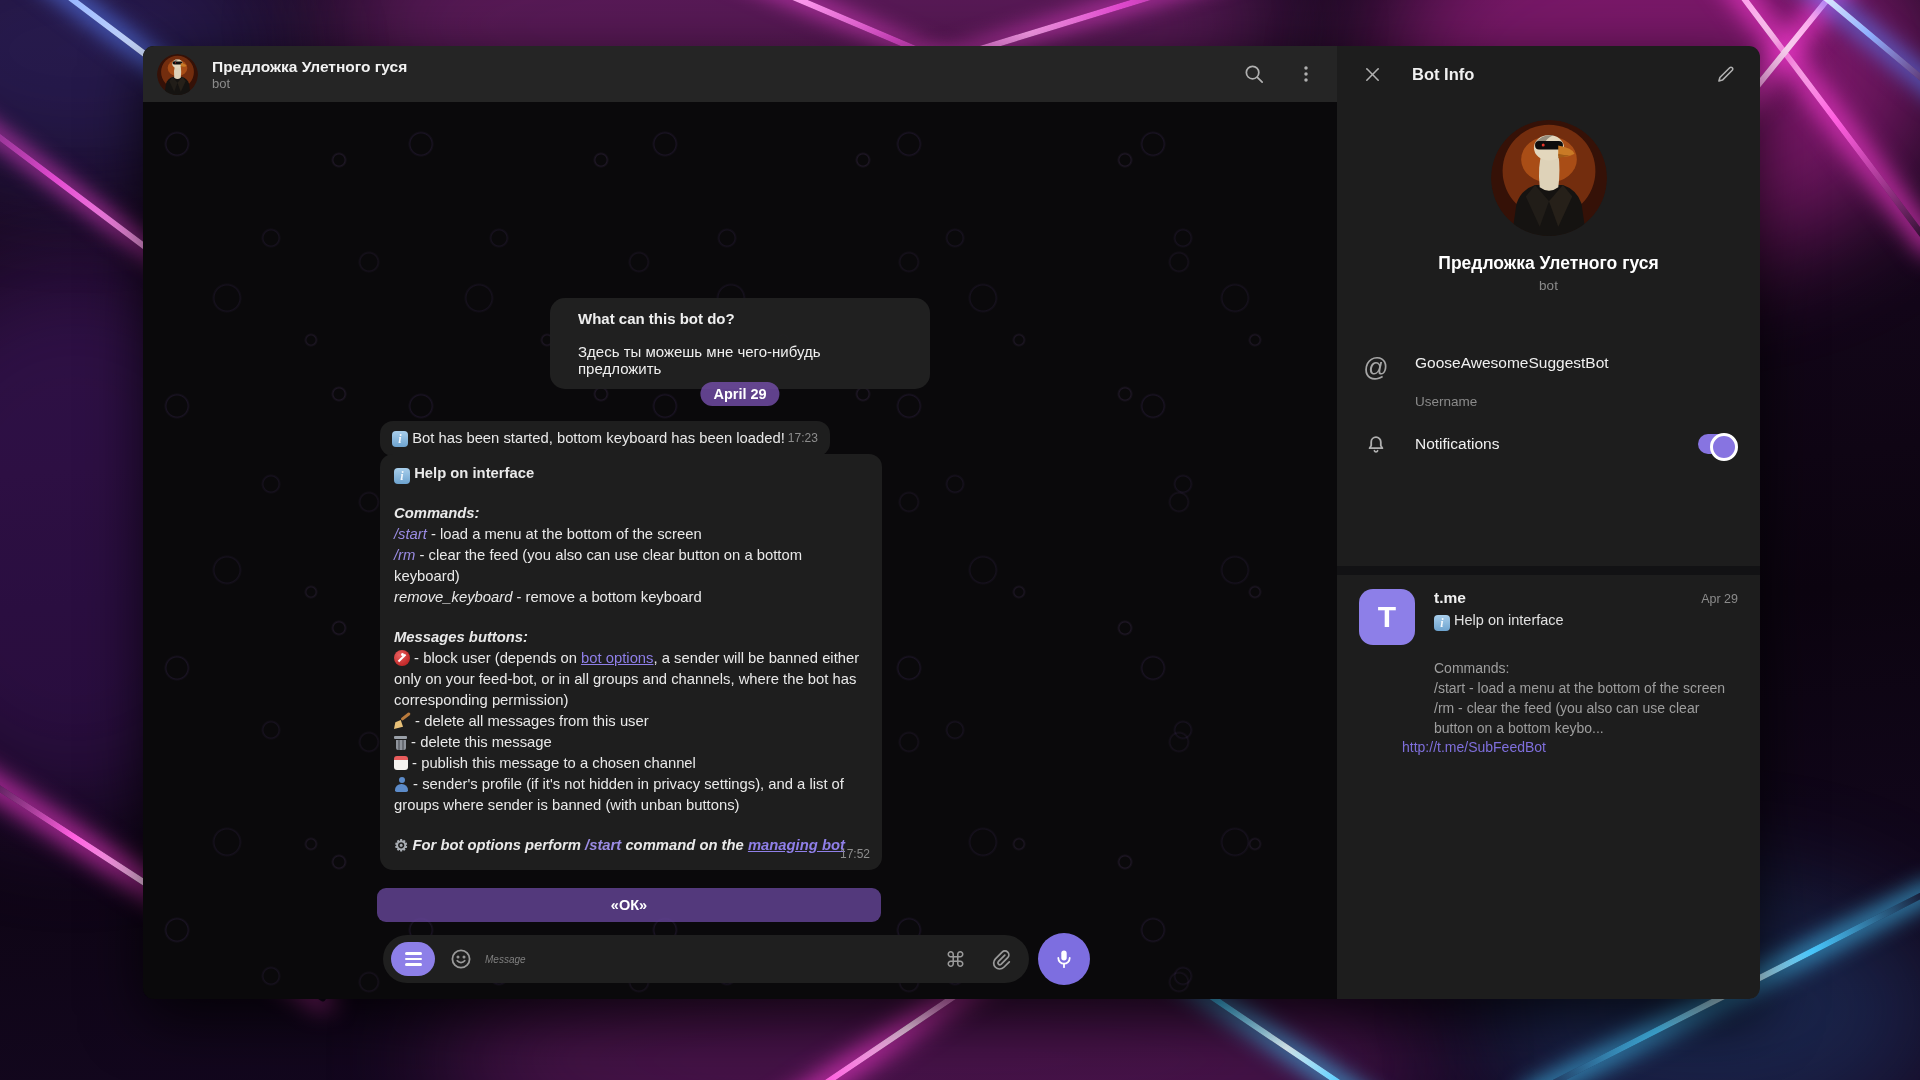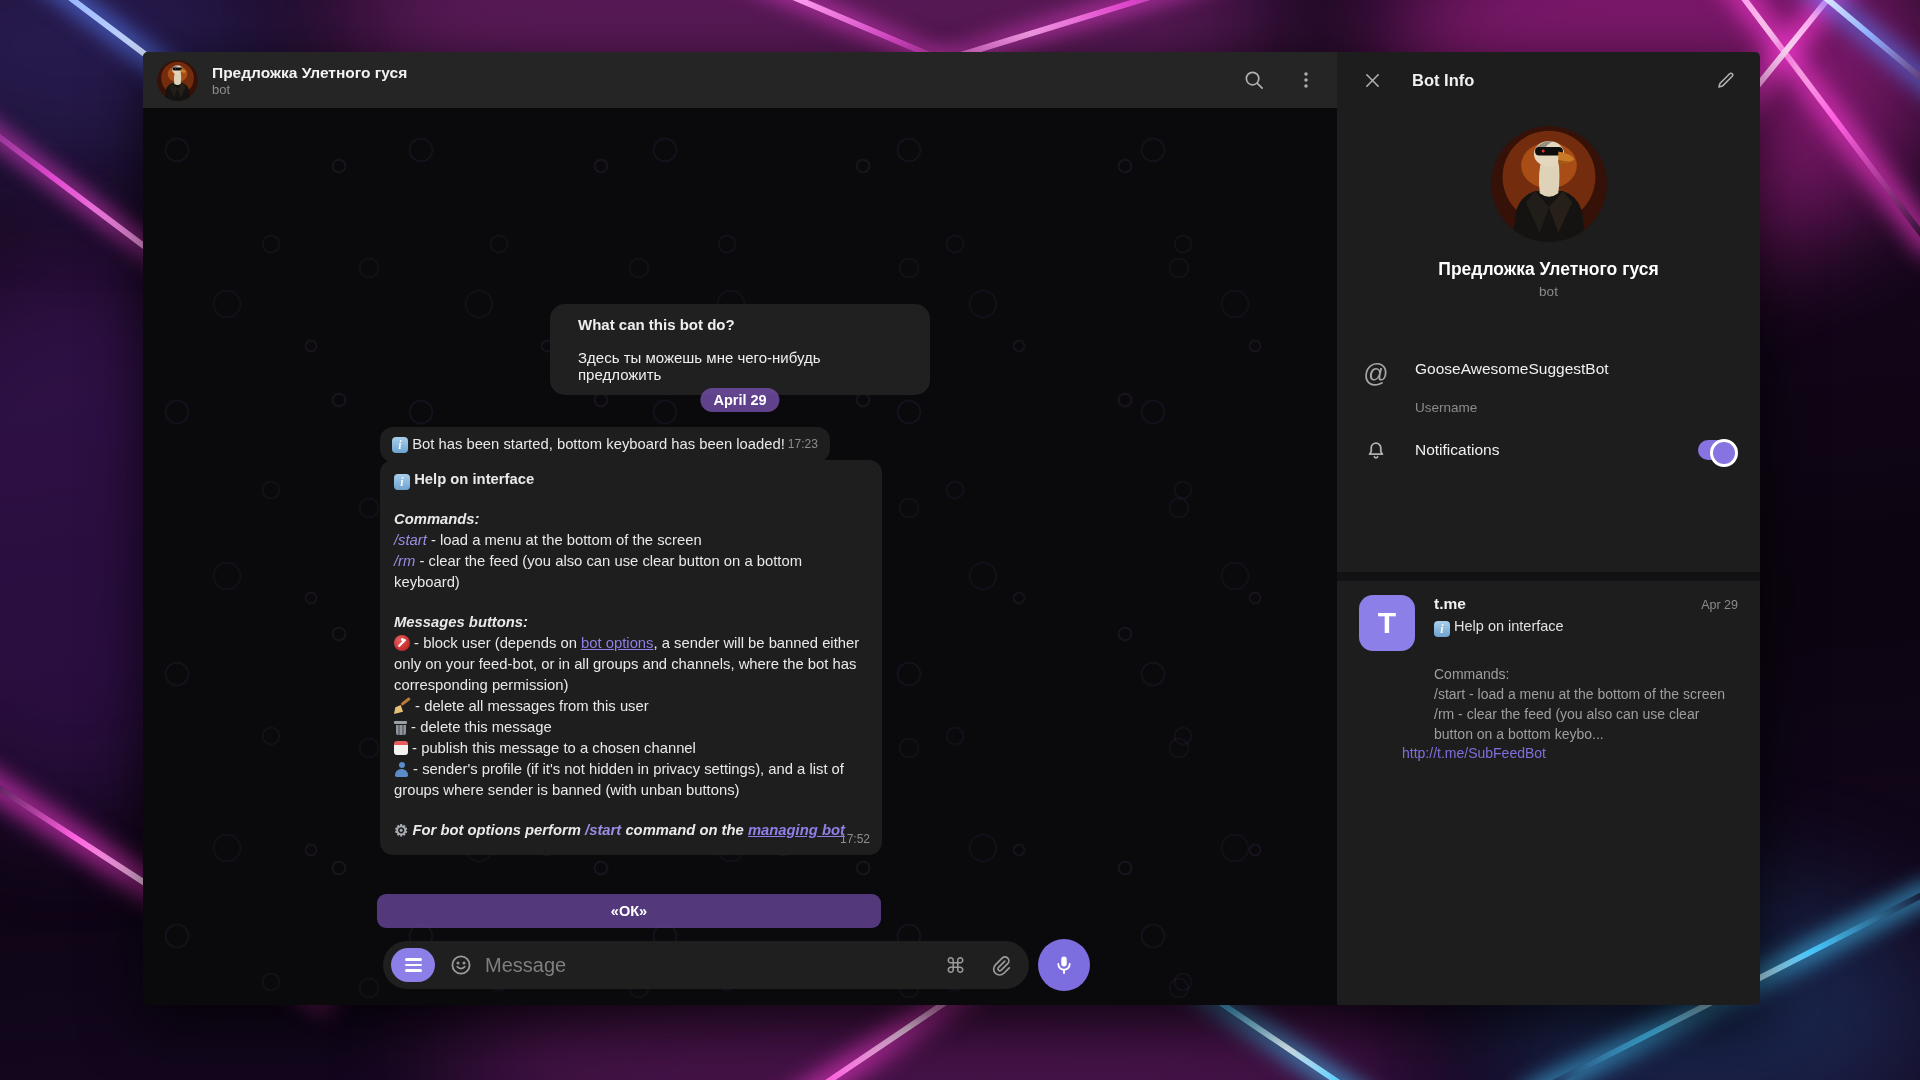--- a/index.html
+++ b/index.html
@@ -26,22 +26,22 @@
   .beam4  { width:720px; left:400px;  top:-20px; transform:rotate(23deg); }
   .beam5  { width:620px; left:690px;  top:40px;  transform:rotate(-17deg); }
   .beam6  { width:540px; left:1500px; top:30px;  transform:rotate(53deg); }
   .beam7  { width:540px; left:1510px; top:55px;  transform:rotate(-51deg); }
   .beam8  { width:320px; left:1660px; top:-10px; transform:rotate(40deg); }
   .beam9  { width:440px; left:680px;  top:1030px; transform:rotate(-34deg); }
   .beam10 { width:400px; left:1080px; top:1040px; transform:rotate(34deg); }
   .beam11 { width:460px; left:1500px; top:990px;  transform:rotate(-27deg); }
 
   
-  .app { position:absolute; left:143px; top:52px; width:1617px; height:953px; display:flex;
-    border-radius:5px; overflow:hidden; box-shadow:0 18px 60px rgba(0,0,0,.75); }
+  .app { position:absolute; left:143px; top:46px; width:1617px; height:953px; display:flex;
+    border-radius:11px; overflow:hidden; box-shadow:0 18px 60px rgba(0,0,0,.75); }
 
   
   .chat { position:relative; width:1194px; height:100%; background:#0a090b; }
   .chat-header { position:relative; z-index:5; height:56px; background:#252525; display:flex; align-items:center; padding:0 18px 0 14px; }
   .goose { border-radius:50%; overflow:hidden; flex:none; }
   .goose svg { display:block; width:100%; height:100%; }
   .hdr-avatar { width:41px; height:41px; cursor:pointer; }
   .hdr-text { margin-left:14px; min-width:0; }
   .hdr-title { font-size:15.5px; font-weight:bold; color:#f2f2f2; line-height:19px; }
   .hdr-sub { font-size:13px; color:#8b8b8b; line-height:16px; }
@@ -105,21 +105,21 @@
   .kb-ok { position:absolute; left:234px; top:786px; width:504px; height:34px; border-radius:9px;
     background:rgba(104,70,156,.78); color:#fff; font-weight:bold; font-size:14.5px;
     display:flex; align-items:center; justify-content:center; cursor:pointer; }
 
   .composer { position:absolute; left:240px; top:833px; width:646px; height:48px; border-radius:24px;
     background:#1f1f1f; display:flex; align-items:center; padding:0 16px 0 8px; }
   .menu-pill { width:44px; height:34px; border-radius:17px; background:#8d7fe8; display:flex; flex-direction:column;
     align-items:center; justify-content:center; gap:3px; cursor:pointer; flex:none; }
   .menu-pill span { width:17px; height:2.5px; border-radius:2px; background:#fff; }
   .comp-emoji { margin-left:13px; }
-  .comp-input { flex:1; margin-left:11px; background:transparent; border:none; outline:none; color:#ddd; font-size:20px; font-family:"Liberation Sans",sans-serif; }
+  .comp-input { flex:1; margin-left:11px; background:transparent; border:none; outline:none; color:#ddd; font-size:10px; font-family:"Liberation Sans",sans-serif;font-style:italic; }
   .comp-input::placeholder { color:#7f7f7f; }
   .comp-cmd { font-size:21px; color:#9a9a9a; cursor:pointer; margin-right:21px; line-height:1; }
   .mic-btn { position:absolute; left:895px; top:831px; width:52px; height:52px; border-radius:50%;
     background:#7d6ee0; display:flex; align-items:center; justify-content:center; cursor:pointer; }
 
   
   .panel { position:relative; width:423px; height:100%; background:#1d1d1d; color:#eee; }
   .panel-header { height:56px; display:flex; align-items:center; padding:0 22px; }
   .panel-title { margin-left:27px; font-size:16.5px; font-weight:bold; color:#f0f0f0; flex:1; }
   .panel-avatar { position:absolute; left:50%; transform:translateX(-50%); top:74px; width:116px; height:116px; cursor:pointer; }
@@ -230,20 +230,21 @@
           <span class="ic ic-info">i</span>&nbsp;<span>Bot has been started, bottom keyboard has been loaded!</span>
           <span class="msg-time">17:23</span>
         </div>
 
         <div class="msg msg-help">
           <div><span class="ic ic-info">i</span>&nbsp;<span class="b">Help on interface</span></div>
           <div class="blank-line"></div>
           <div class="bi">Commands:</div>
           <div><span class="cmd">/start</span><span> - load a menu at the bottom of the screen</span></div>
           <div><span class="cmd">/rm</span><span> - clear the feed (you also can use clear button on a bottom keyboard)</span></div>
+          <div><span class="i">remove_keyboard</span><span> - remove a bottom keyboard</span></div>
           <div class="blank-line"></div>
           <div class="bi">Messages buttons:</div>
           <div><span class="ic ic-block"></span><span> - block user (depends on </span><span class="lnk">bot options</span><span>, a sender will be banned either only on your feed-bot, or in all groups and channels, where the bot has corresponding permission)</span></div>
           <div><span class="ic ic-broom"></span><span> - delete all messages from this user</span></div>
           <div><span class="ic ic-trash"></span><span> - delete this message</span></div>
           <div><span class="ic ic-cal"></span><span> - publish this message to a chosen channel</span></div>
           <div><span class="ic ic-person"></span><span> - sender's profile (if it's not hidden in privacy settings), and a list of groups where sender is banned (with unban buttons)</span></div>
           <div class="blank-line"></div>
           <div class="footer-line"><span class="ic ic-gear">⚙</span> <span>For bot options perform </span><span class="cmd">/start</span><span> command on the </span><span class="lnk">managing bot</span></div>
           <div class="help-time">17:52</div>

